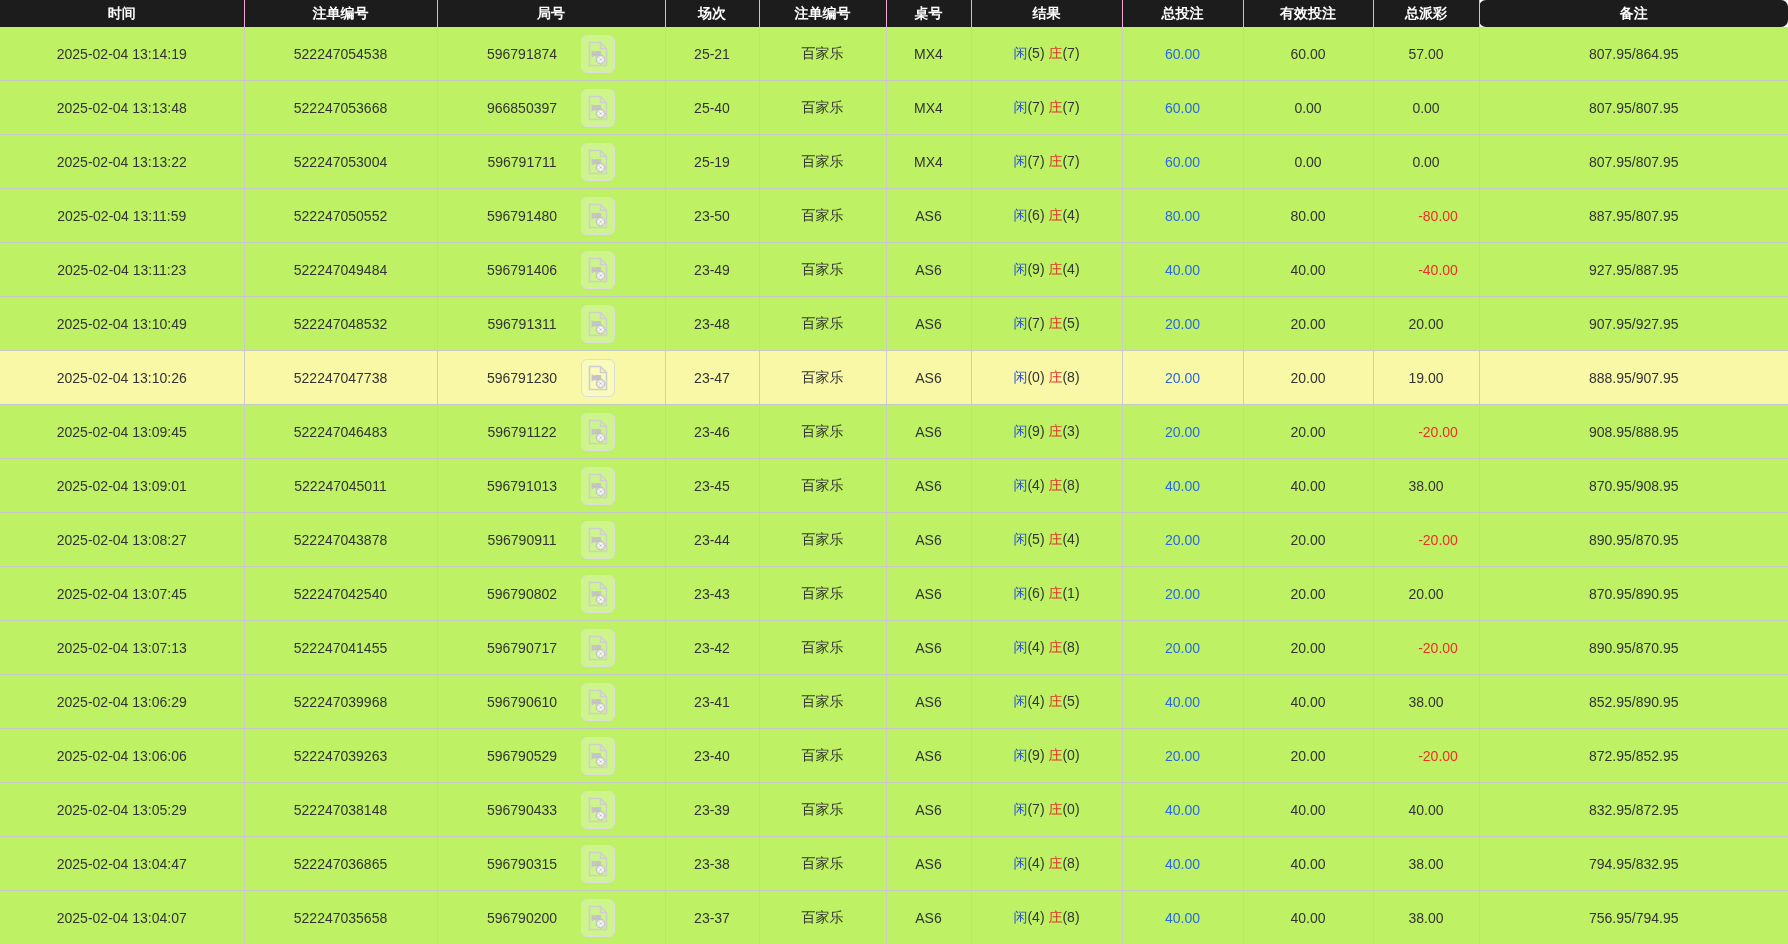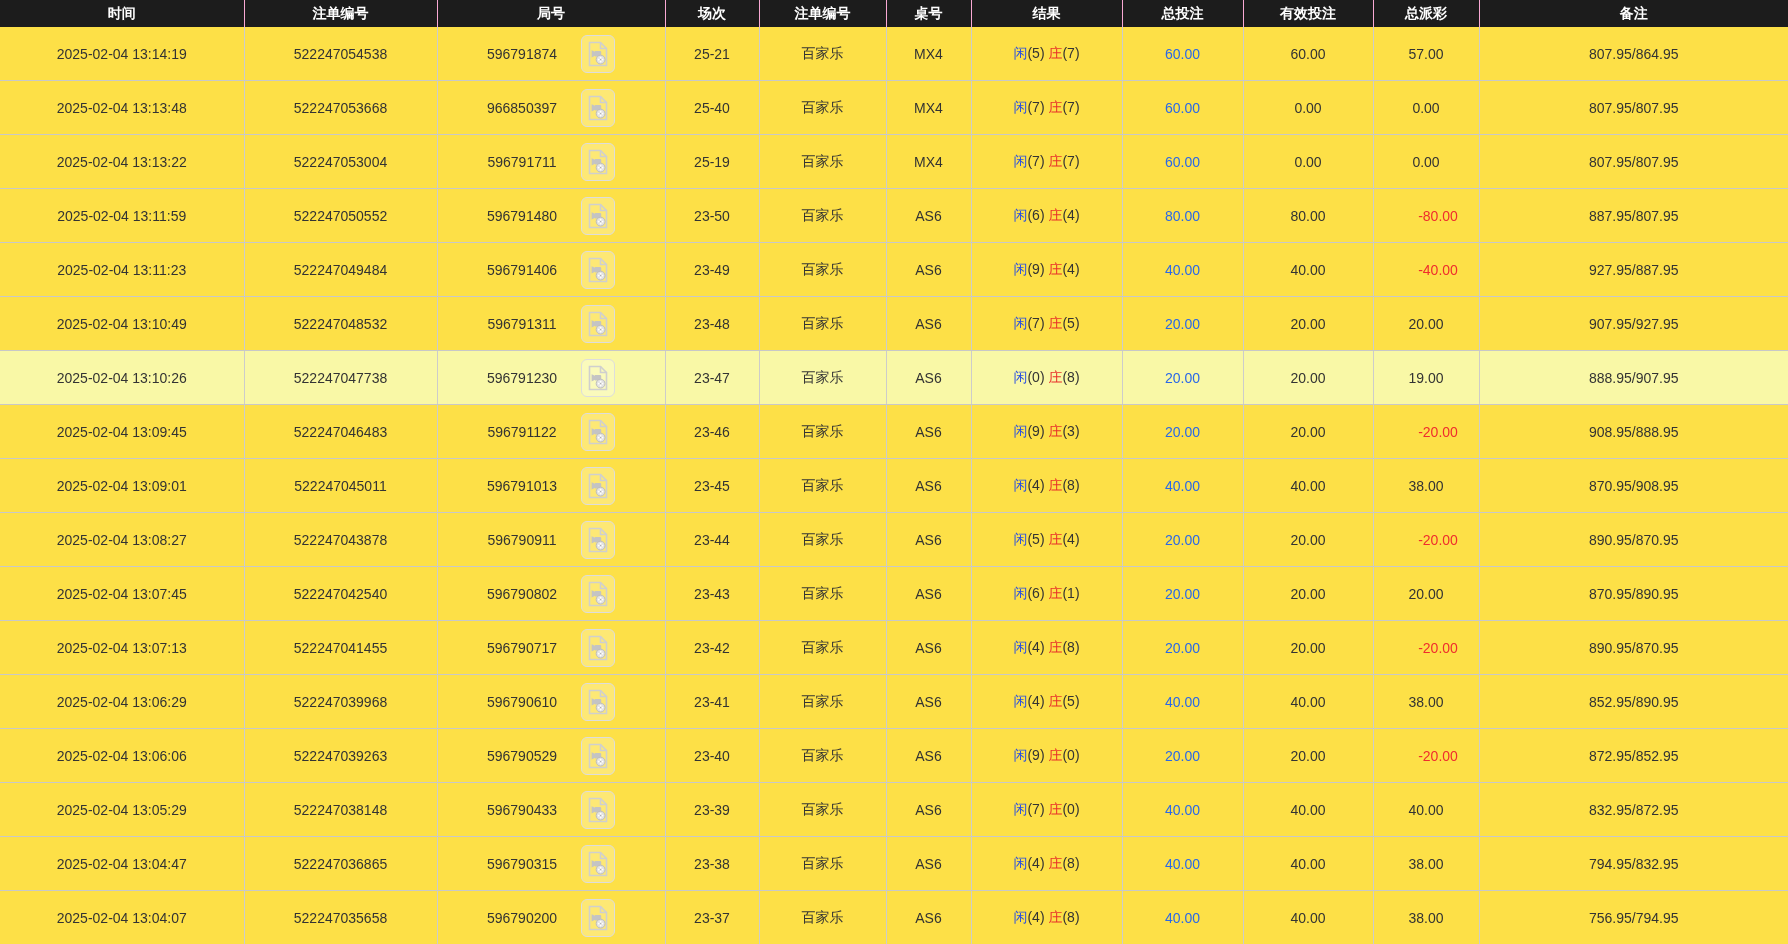--- a/index.html
+++ b/index.html
@@ -9,36 +9,36 @@
     background:var(--header-bg,#1c1c1c);
     color:#fff;
     font-size:14px;
     font-weight:bold;
     height:27px;
     padding:0;
     border-right:1px solid #f9a8d4;
     text-align:center;
     vertical-align:middle;
   }
-  thead th:last-child{border-right:none;}
+  thead th:last-child{border-right:none;border-radius:7px;}
   tbody td{
     height:53px;
     padding:0;
     text-align:center;
     vertical-align:middle;
     font-size:14px;
     color:#333;
     border-right:1px solid #ccc;
     border-bottom:1px solid #c8c8c8;
     background:transparent;
     overflow:hidden;
     white-space:nowrap;
   }
   tbody td:last-child{border-right:none;}
-  tbody tr{background:#fde047;}
+  tbody tr{background:#bef264;}
   tbody tr.highlighted{background:var(--highlight,#f9f8a6);margin-left:16px;}
   .blue{color:var(--bet-blue,#2a68e8);}
   .player{color:var(--player-blue,#2b50e0);}
   .banker{color:var(--banker-red,#e8302a);}
   .neg{color:var(--neg-red,#ef2d2d);padding-left:24px;}
   .round-wrap{display:flex;align-items:center;justify-content:center;gap:24px;}
   .video-btn{
     width:34px;height:38px;
     border:1px solid #ddd;
     border-radius:6px;

